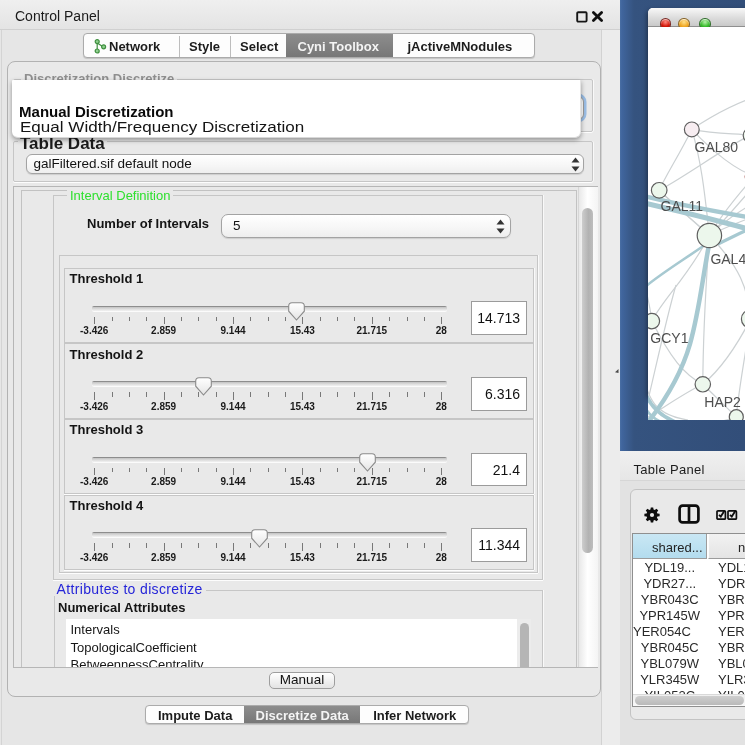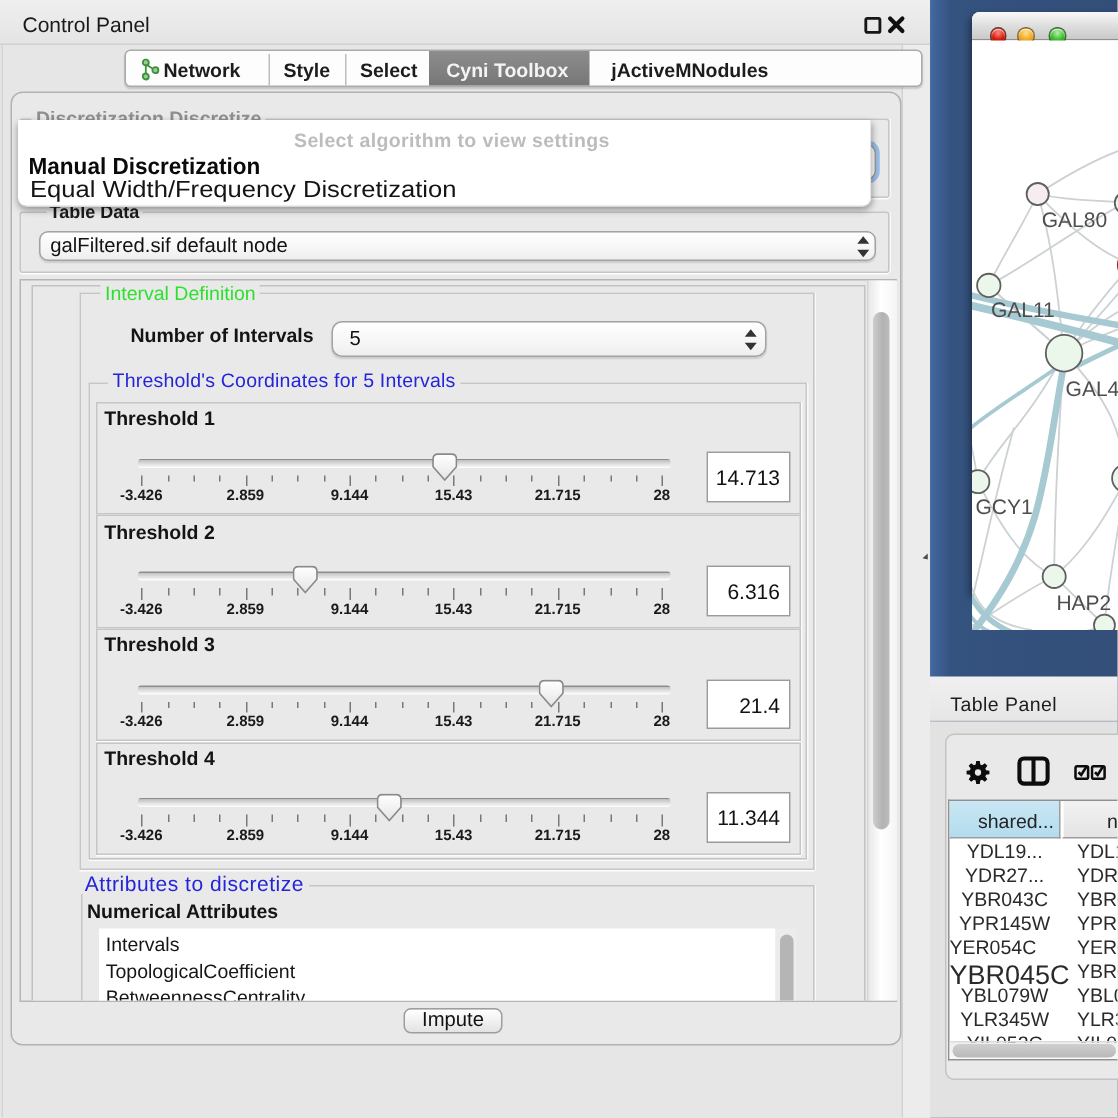--- a/index.html
+++ b/index.html
@@ -106,21 +106,21 @@
 <div class="abs" style="left:0;top:26.0px;width:73.5px;height:16px;font-size:13px;color:#2a2a2a;text-align:center;">YDL19...</div>
 <div class="abs" style="left:85px;top:26.0px;font-size:13px;color:#2a2a2a;">YDL1</div>
 <div class="abs" style="left:0;top:42.0px;width:73.5px;height:16px;font-size:13px;color:#2a2a2a;text-align:center;">YDR27...</div>
 <div class="abs" style="left:85px;top:42.0px;font-size:13px;color:#2a2a2a;">YDR2</div>
 <div class="abs" style="left:0;top:58.0px;width:73.5px;height:16px;font-size:13px;color:#2a2a2a;text-align:center;">YBR043C</div>
 <div class="abs" style="left:85px;top:58.0px;font-size:13px;color:#2a2a2a;">YBR0</div>
 <div class="abs" style="left:0;top:74.0px;width:73.5px;height:16px;font-size:13px;color:#2a2a2a;text-align:center;">YPR145W</div>
 <div class="abs" style="left:85px;top:74.0px;font-size:13px;color:#2a2a2a;">YPR1</div>
 <div class="abs" style="left:0;top:90.0px;width:73.5px;height:16px;font-size:13px;color:#2a2a2a;text-align:left;">YER054C</div>
 <div class="abs" style="left:85px;top:90.0px;font-size:13px;color:#2a2a2a;">YER0</div>
-<div class="abs" style="left:0;top:106.0px;width:73.5px;height:16px;font-size:18px;color:#2a2a2a;text-align:center;">YBR045C</div>
+<div class="abs" style="left:0;top:106.0px;width:73.5px;height:16px;font-size:13px;color:#2a2a2a;text-align:center;">YBR045C</div>
 <div class="abs" style="left:85px;top:106.0px;font-size:13px;color:#2a2a2a;">YBR0</div>
 <div class="abs" style="left:0;top:122.0px;width:73.5px;height:16px;font-size:13px;color:#2a2a2a;text-align:center;">YBL079W</div>
 <div class="abs" style="left:85px;top:122.0px;font-size:13px;color:#2a2a2a;">YBL0</div>
 <div class="abs" style="left:0;top:138.0px;width:73.5px;height:16px;font-size:13px;color:#2a2a2a;text-align:center;">YLR345W</div>
 <div class="abs" style="left:85px;top:138.0px;font-size:13px;color:#2a2a2a;">YLR3</div>
 <div class="abs" style="left:0;top:154.0px;width:73.5px;height:16px;font-size:13px;color:#2a2a2a;text-align:center;">YIL052C</div>
 <div class="abs" style="left:85px;top:154.0px;font-size:13px;color:#2a2a2a;">YIL0</div>
 <div class="abs" style="left:0;top:160px;width:113px;height:14px;background:linear-gradient(#efefef,#fbfbfb);border-top:1px solid #d9d9d9;"></div>
 <div class="abs" style="left:2px;top:162px;width:109px;height:9px;border-radius:5px;background:linear-gradient(#cfcfcf,#b9b9b9);"></div>
 </div>
@@ -135,21 +135,21 @@
 <svg class="abs" style="left:576px;top:11px;" width="12" height="12" viewBox="0 0 12 12">
       <rect x="1.2" y="1.2" width="9.4" height="9.4" rx="1" fill="none" stroke="#161616" stroke-width="1.9"></rect>
     </svg>
 <svg class="abs" style="left:591px;top:10px;" width="13" height="13" viewBox="0 0 13 13">
       <g stroke="#101010" stroke-width="2.8" stroke-linecap="round">
         <line x1="2.4" y1="2.4" x2="10.6" y2="10.6"></line>
         <line x1="10.6" y1="2.4" x2="2.4" y2="10.6"></line>
       </g>
     </svg>
 <div class="abs" style="left:7px;top:61px;width:594px;height:636px;background:#e9e9e9;border:1px solid #b2b2b2;border-radius:8px;"></div>
-<div class="abs" style="left:83px;top:32.5px;width:532px;height:25px;background:#fdfdfd;border:1px solid #ababab;border-radius:4px;box-shadow:0 1px 1px rgba(0,0,0,.15);overflow:hidden;">
+<div class="abs" style="left:83px;top:32.5px;width:452px;height:25px;background:#fdfdfd;border:1px solid #ababab;border-radius:4px;box-shadow:0 1px 1px rgba(0,0,0,.15);overflow:hidden;">
 <div class="abs" style="left:202px;top:0;width:107px;height:25px;background:linear-gradient(#8d8d8d,#757575);"></div>
 <div class="abs" style="left:94.5px;top:2px;width:1px;height:21px;background:#bdbdbd;"></div>
 <div class="abs" style="left:145.5px;top:2px;width:1px;height:21px;background:#bdbdbd;"></div>
 <svg class="abs" style="left:10px;top:5px;" width="13" height="15" viewBox="0 0 13 15">
         <g stroke="#3f8f3f" stroke-width="1.2" fill="#8fcf8f">
           <line x1="3.2" y1="4" x2="3.2" y2="11"></line>
           <line x1="4" y1="4.4" x2="8.6" y2="7.4"></line>
           <circle cx="3.2" cy="2.6" r="2"></circle>
           <circle cx="3.2" cy="12" r="2"></circle>
           <circle cx="9.6" cy="7.8" r="2"></circle>
@@ -158,41 +158,40 @@
 <div class="abs" style="left:25px;top:5px;font-size:13px;font-weight:bold;color:#1c1c1c;">Network</div>
 <div class="abs" style="left:105px;top:5px;font-size:13px;font-weight:bold;color:#1c1c1c;">Style</div>
 <div class="abs" style="left:156px;top:5px;font-size:13px;font-weight:bold;color:#1c1c1c;">Select</div>
 <div class="abs" style="left:213.5px;top:5px;font-size:13px;font-weight:bold;color:#f4f4f4;">Cyni Toolbox</div>
 <div class="abs" style="left:323.5px;top:5px;font-size:13px;font-weight:bold;color:#1c1c1c;">jActiveMNodules</div>
 </div>
 <div class="abs etch" style="left:13px;top:79px;width:580px;height:53px;border-radius:2px;"></div>
 <div class="abs" style="left:21px;top:70.5px;font-size:13px;font-weight:bold;color:#8f8f8f;background:#e9e9e9;padding:0 3px;">Discretization Discretize</div>
 <div class="abs" style="left:500px;top:96px;width:84px;height:24px;border-radius:6px;background:#fff;border:1px solid #9a9a9a;box-shadow:0 0 0 2.5px rgba(120,170,225,.7);"></div>
 <div class="abs etch" style="left:13px;top:141px;width:580px;height:41px;border-radius:2px;"></div>
-<div class="abs" style="left:31px;top:133.5px;font-size:12px;font-weight:bold;color:#1b1b1b;background:#e9e9e9;padding:0 2px;">Table Data</div>
+<div class="abs" style="left:18px;top:133.5px;font-size:17px;font-weight:bold;color:#1b1b1b;background:#e9e9e9;padding:0 2px;">Table Data</div>
 <div class="combo" style="left:26px;top:154px;width:558px;height:20px;"></div>
 <div class="ctext" style="left:33.5px;top:155.5px;font-size:13.5px;">galFiltered.sif default node</div>
 <svg class="abs" style="left:569.5px;top:157px;" width="11" height="15" viewBox="0 0 11 15">
       <path d="M5.5,0.5 L9.5,5.5 L1.5,5.5 Z" fill="#333"></path>
       <path d="M5.5,14.5 L9.5,9.5 L1.5,9.5 Z" fill="#333"></path>
     </svg>
 <div class="abs" style="left:13px;top:185.5px;width:585px;height:482px;border:1px solid #b6b6b6;background:#e9e9e9;overflow:hidden;">
 <div class="abs" style="left:-13px;top:-185.5px;width:745px;height:745px;">
 <div class="abs" style="left:20px;top:188.5px;width:555.5px;height:600px;border:1px solid #c2c2c2;background:#e9e9e9;"></div>
 <div class="abs etch" style="left:52.3px;top:193.5px;width:490px;height:385.5px;"></div>
 <div class="gtitle" style="left:66px;top:187.5px;color:#2ee02e;">Interval Definition</div>
 <div class="blab" style="left:86px;top:215.5px;">Number of Intervals</div>
 <div class="combo" style="left:220px;top:213px;width:290px;height:24px;border-radius:7px;"></div>
 <div class="ctext" style="left:232px;top:216.5px;font-size:13.5px;">5</div>
 <svg class="abs" style="left:494px;top:217.5px;" width="11" height="15" viewBox="0 0 11 15">
           <path d="M5.5,0.5 L9.5,5.5 L1.5,5.5 Z" fill="#333"></path>
           <path d="M5.5,14.5 L9.5,9.5 L1.5,9.5 Z" fill="#333"></path>
         </svg>
 <div class="abs etch" style="left:58px;top:253.8px;width:478.5px;height:318px;"></div>
-<div class="gtitle" style="left:71px;top:246.3px;color:#2525d8;letter-spacing:.15px;">Threshold's Coordinates for 5 Intervals</div>
 <div class="abs etch" style="left:62.5px;top:266.7px;width:470px;height:75.6px;background:#e9e9e9;"></div>
 <div class="blab" style="left:68.5px;top:271.2px;">Threshold 1</div>
 <div class="track" style="left:91px;top:304.59999999999997px;width:355px;"></div>
 <div class="tick" style="left:93.2px;top:315.5px;height:7.5px;"></div>
 <div class="tick" style="left:110.6px;top:315.5px;height:4.5px;"></div>
 <div class="tick" style="left:127.9px;top:315.5px;height:4.5px;"></div>
 <div class="tick" style="left:145.2px;top:315.5px;height:4.5px;"></div>
 <div class="tick" style="left:162.6px;top:315.5px;height:7.5px;"></div>
 <div class="tick" style="left:179.9px;top:315.5px;height:4.5px;"></div>
 <div class="tick" style="left:197.3px;top:315.5px;height:4.5px;"></div>
@@ -357,17 +356,22 @@
 <div class="abs" style="left:69.5px;top:621.0px;font-size:13px;color:#161616;">Intervals</div>
 <div class="abs" style="left:69.5px;top:638.7px;font-size:13px;color:#161616;">TopologicalCoefficient</div>
 <div class="abs" style="left:69.5px;top:656.4px;font-size:13px;color:#161616;">BetweennessCentrality</div>
 <div class="abs" style="left:516px;top:617.5px;width:14px;height:62px;background:#ececec;"></div>
 <div class="abs" style="left:518.5px;top:621.5px;width:9px;height:58px;border-radius:5px;background:#b5b5b5;"></div>
 </div>
     </div>
 <div class="abs" style="left:577.5px;top:186.5px;width:20px;height:480px;background:linear-gradient(90deg,#e8e8e8,#ffffff 45%,#f4f4f4);border-left:1px solid #d6d6d6;"></div>
 <div class="abs" style="left:581.5px;top:208px;width:11.5px;height:345px;border-radius:6px;background:linear-gradient(90deg,#cdcdcd,#b2b2b2 60%,#bdbdbd);"></div>
 <div class="abs" style="left:269px;top:671.5px;width:66px;height:17.5px;background:linear-gradient(#ffffff,#f1f1f1 50%,#e3e3e3);border:1px solid #9e9e9e;border-radius:5px;"></div>
-<div class="abs" style="left:269px;top:671.5px;width:66px;text-align:center;font-size:13.5px;color:#111;">Impute</div>
+<div class="abs" style="left:269px;top:671.5px;width:66px;text-align:center;font-size:13.5px;color:#111;">Manual</div>
+<div class="abs" style="left:145px;top:705px;width:323.5px;height:19px;background:#fdfdfd;border:1px solid #ababab;border-radius:4px;box-shadow:0 1px 1px rgba(0,0,0,.15);overflow:hidden;">
+<div class="abs" style="left:98.4px;top:0;width:115.6px;height:19px;background:linear-gradient(#8d8d8d,#757575);"></div>
+<div class="abs" style="left:0;top:2px;width:98.4px;text-align:center;font-size:13px;font-weight:bold;color:#1c1c1c;">Impute Data</div>
+<div class="abs" style="left:98.4px;top:2px;width:115.6px;text-align:center;font-size:13px;font-weight:bold;color:#f4f4f4;">Discretize Data</div>
+<div class="abs" style="left:214px;top:2px;width:109.5px;text-align:center;font-size:13px;font-weight:bold;color:#1c1c1c;">Infer Network</div>
+</div>
 <div class="abs" style="left:11.5px;top:80px;width:569.5px;height:58px;background:#fff;border-radius:1px 1px 6px 6px;border-bottom:1px solid #d8d8d8;border-right:1px solid #e4e4e4;box-shadow:0 2px 5px rgba(0,0,0,.38);"></div>
-<div class="abs" style="left:196px;top:85.5px;font-size:13px;font-weight:bold;letter-spacing:.25px;color:#bcbcbc;">Select algorithm to view settings</div>
 <div class="abs" style="left:19px;top:103px;font-size:15.5px;font-weight:bold;color:#0a0a0a;transform:scaleX(.97);transform-origin:0 0;">Manual Discretization</div>
 <div class="abs" style="left:19.5px;top:117.5px;font-size:15.5px;color:#141414;transform:scaleX(1.10);transform-origin:0 0;">Equal Width/Frequency Discretization</div>
 </div>
 </body></html>

